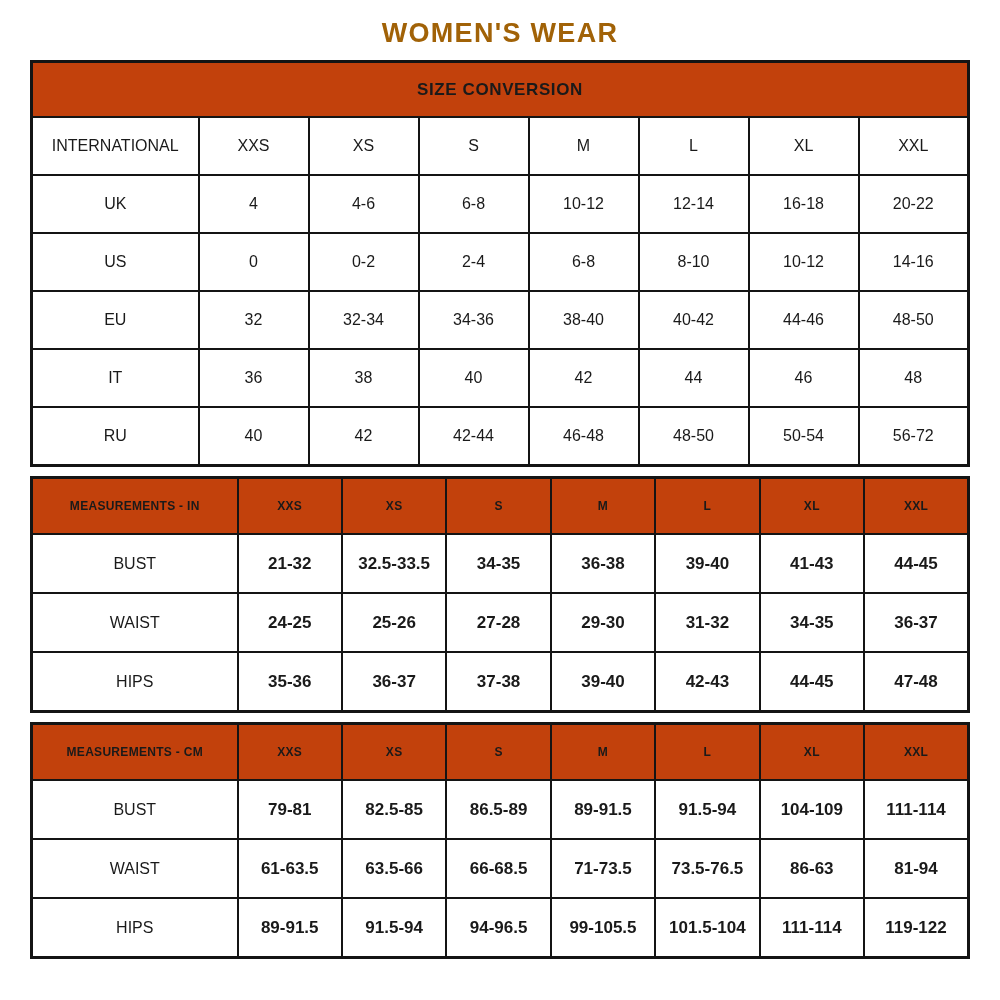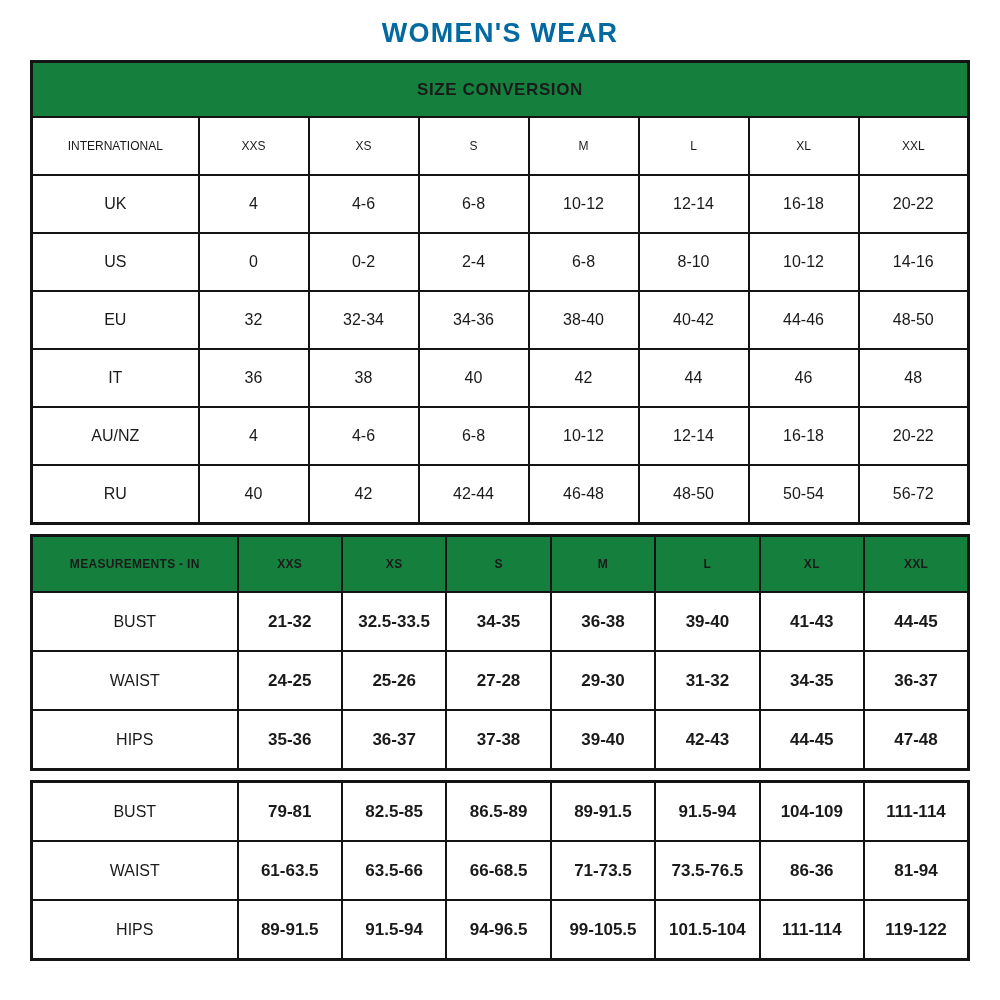--- a/index.html
+++ b/index.html
@@ -9,44 +9,44 @@
     color:#1a1a1a;
     -webkit-font-smoothing:antialiased;
   }
   .page { width:1000px; height:1000px; box-sizing:border-box; padding-top:12px; }
 
   .page-title {
     text-align:center;
     font-size:27px;
     font-weight:700;
     letter-spacing:1.3px;
-    color:#0369a1;
+    color:#a16207;
     margin:6px 0 11px 0;
   }
 
   table.sheet {
     width:940px;
     margin:0 auto 9px auto;
     border-collapse:collapse;
     table-layout:fixed;
     border:3px solid #141414;
   }
   table.sheet td {
     border:2px solid #141414;
     text-align:center;
     vertical-align:middle;
     padding:0;
     overflow:hidden;
     white-space:nowrap;
   }
-  .gray { background:#15803d; }
+  .gray { background:#c2410c; }
 
   
   .sc-title-row td { height:53px; font-size:17px; font-weight:700; letter-spacing:0.6px; }
-  .sc-head-row td  { height:56px; font-size:12px; font-weight:400; }
+  .sc-head-row td  { height:56px; font-size:16px; font-weight:400; }
   .sc-data-row td  { height:56px; font-size:16px; font-weight:400; }
 
   
   .m-head-row td { height:54px; font-size:12px; font-weight:700; letter-spacing:0.3px; }
   .m-data-row td { height:57px; }
   .m-data-row td.rlabel { font-size:16px; font-weight:400;margin-top:20px; }
   .m-data-row td.val    { font-size:17px; font-weight:700; }
 </style>
 </head>
 <body>
@@ -112,30 +112,20 @@
       </tr>
       <tr class="sc-data-row">
         <td>IT</td>
         <td>36</td>
         <td>38</td>
         <td>40</td>
         <td>42</td>
         <td>44</td>
         <td>46</td>
         <td>48</td>
-      </tr>
-      <tr class="sc-data-row">
-        <td>AU/NZ</td>
-        <td>4</td>
-        <td>4-6</td>
-        <td>6-8</td>
-        <td>10-12</td>
-        <td>12-14</td>
-        <td>16-18</td>
-        <td>20-22</td>
       </tr>
       <tr class="sc-data-row">
         <td>RU</td>
         <td>40</td>
         <td>42</td>
         <td>42-44</td>
         <td>46-48</td>
         <td>48-50</td>
         <td>50-54</td>
         <td>56-72</td>
@@ -203,38 +193,48 @@
       <col style="width:206px">
       <col>
         <col>
         <col>
         <col>
         <col>
         <col>
         <col>
     </colgroup>
     <tbody>
+      <tr class="m-head-row">
+        <td class="gray">MEASUREMENTS - CM</td>
+        <td class="gray">XXS</td>
+        <td class="gray">XS</td>
+        <td class="gray">S</td>
+        <td class="gray">M</td>
+        <td class="gray">L</td>
+        <td class="gray">XL</td>
+        <td class="gray">XXL</td>
+      </tr>
       <tr class="m-data-row">
         <td class="rlabel">BUST</td>
         <td class="val">79-81</td>
         <td class="val">82.5-85</td>
         <td class="val">86.5-89</td>
         <td class="val">89-91.5</td>
         <td class="val">91.5-94</td>
         <td class="val">104-109</td>
         <td class="val">111-114</td>
       </tr>
       <tr class="m-data-row">
         <td class="rlabel">WAIST</td>
         <td class="val">61-63.5</td>
         <td class="val">63.5-66</td>
         <td class="val">66-68.5</td>
         <td class="val">71-73.5</td>
         <td class="val">73.5-76.5</td>
-        <td class="val">86-36</td>
+        <td class="val">86-63</td>
         <td class="val">81-94</td>
       </tr>
       <tr class="m-data-row">
         <td class="rlabel">HIPS</td>
         <td class="val">89-91.5</td>
         <td class="val">91.5-94</td>
         <td class="val">94-96.5</td>
         <td class="val">99-105.5</td>
         <td class="val">101.5-104</td>
         <td class="val">111-114</td>

